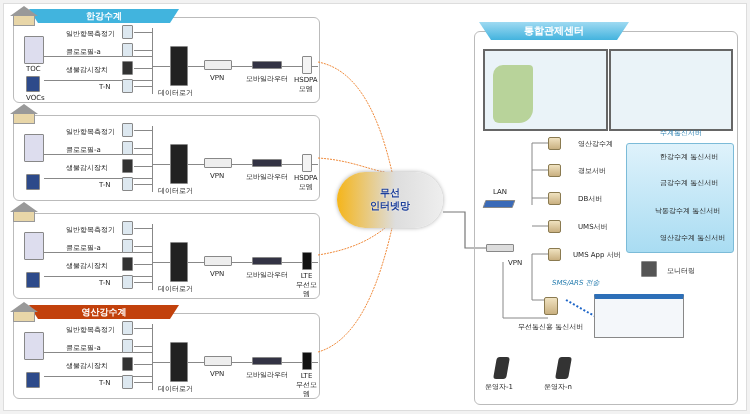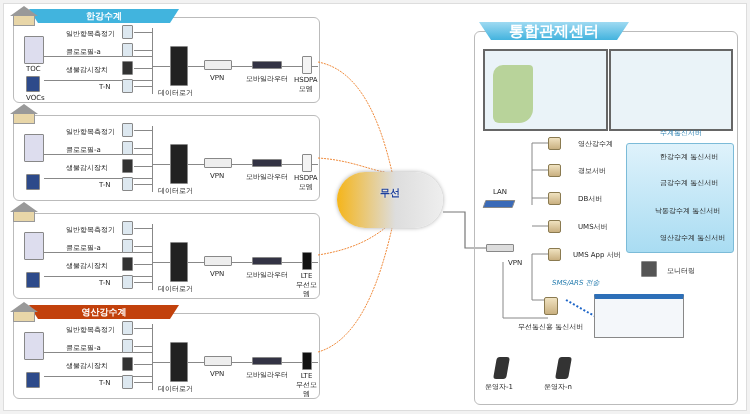--- a/index.html
+++ b/index.html
@@ -9,21 +9,21 @@
 .rtab{position:absolute;left:15px;top:-9px;width:150px;height:14px;color:#fff;font-weight:bold;font-size:9px;text-align:center;line-height:14px;clip-path:polygon(0 0,100% 0,94% 100%,6% 100%)}
 .house{position:absolute;left:-4px;top:-12px;width:28px;height:20px}
 .roof{position:absolute;left:0;top:0;width:0;height:0;border-left:14px solid transparent;border-right:14px solid transparent;border-bottom:10px solid #999}
 .hbody{position:absolute;left:3px;top:9px;width:22px;height:11px;background:#e8d6a8;border:1px solid #999}
 .lbl{position:absolute;font-size:7px;white-space:nowrap}
 .dev{position:absolute;border:1px solid #888;border-radius:1px}
 .line{position:absolute;background:#888}
 .cloud{position:absolute;left:337px;top:172px;width:106px;height:56px;border-radius:28px;background:linear-gradient(90deg,#f5b51a,#ddd 55%,#eee);box-shadow:0 0 4px #aaa}
 .cloudtxt{position:absolute;left:0;right:0;top:14px;text-align:center;color:#1d3f9a;font-weight:bold;font-size:10px;line-height:13px;text-shadow:0 0 2px #fff}
 .center{position:absolute;left:474px;top:31px;width:264px;height:374px;border:1px solid #bbb;border-radius:6px}
-.ctab{position:absolute;left:4px;top:-10px;width:150px;height:18px;background:linear-gradient(#9fdaf2,#43b3de);color:#fff;font-weight:bold;font-size:15px;text-align:center;line-height:18px;clip-path:polygon(0 0,100% 0,92% 100%,8% 100%)}
+.ctab{position:absolute;left:4px;top:-10px;width:150px;height:18px;background:linear-gradient(#9fdaf2,#43b3de);color:#fff;font-weight:bold;font-size:10px;text-align:center;line-height:18px;clip-path:polygon(0 0,100% 0,92% 100%,8% 100%)}
 .shot{position:absolute;top:17px;height:82px;background:#eaf3f8;border:2px solid #666}
 .server{position:absolute;width:13px;height:13px;background:linear-gradient(#f0e2c0,#c9b080);border:1px solid #8a7a50;border-radius:2px}
 .comm{position:absolute;left:626px;top:143px;width:108px;height:110px;background:linear-gradient(#dff2fb,#a9dcf2);border:1px solid #7bbbd8;border-radius:3px}
 .phone{position:absolute;width:13px;height:22px;background:#333;border-radius:3px;transform:skewX(-10deg)}
 </style>
 </head>
 <body>
 
 <div class="outer"></div>
 
@@ -174,20 +174,21 @@
   <path d="M318 62 C360 70,380 120,392 172" stroke="#f08a3a" fill="none" stroke-width="1" stroke-dasharray="2,1"></path>
   <path d="M318 158 C350 160,370 170,385 172" stroke="#f08a3a" fill="none" stroke-width="1" stroke-dasharray="2,1"></path>
   <path d="M318 255 C350 250,370 240,385 228" stroke="#f08a3a" fill="none" stroke-width="1" stroke-dasharray="2,1"></path>
   <path d="M318 352 C360 340,380 280,392 228" stroke="#f08a3a" fill="none" stroke-width="1" stroke-dasharray="2,1"></path>
   <path d="M443 212 L465 212 L465 248 L500 248" stroke="#777" fill="none" stroke-width="1.2"></path>
 </svg>
 
 <div class="cloud">
   <div class="cloudtxt">
       <div>무선</div>
+      <div>인터넷망</div>
     </div>
 </div>
 
 <div class="center">
   <div class="ctab">통합관제센터</div>
   <div class="shot" style="left:8px;width:125px">
       <div style="position:absolute;left:8px;top:14px;width:40px;height:58px;background:#b8d39a;border-radius:10px 4px 14px 6px"></div>
     </div>
   <div class="shot" style="left:134px;width:124px"></div>
 </div>

